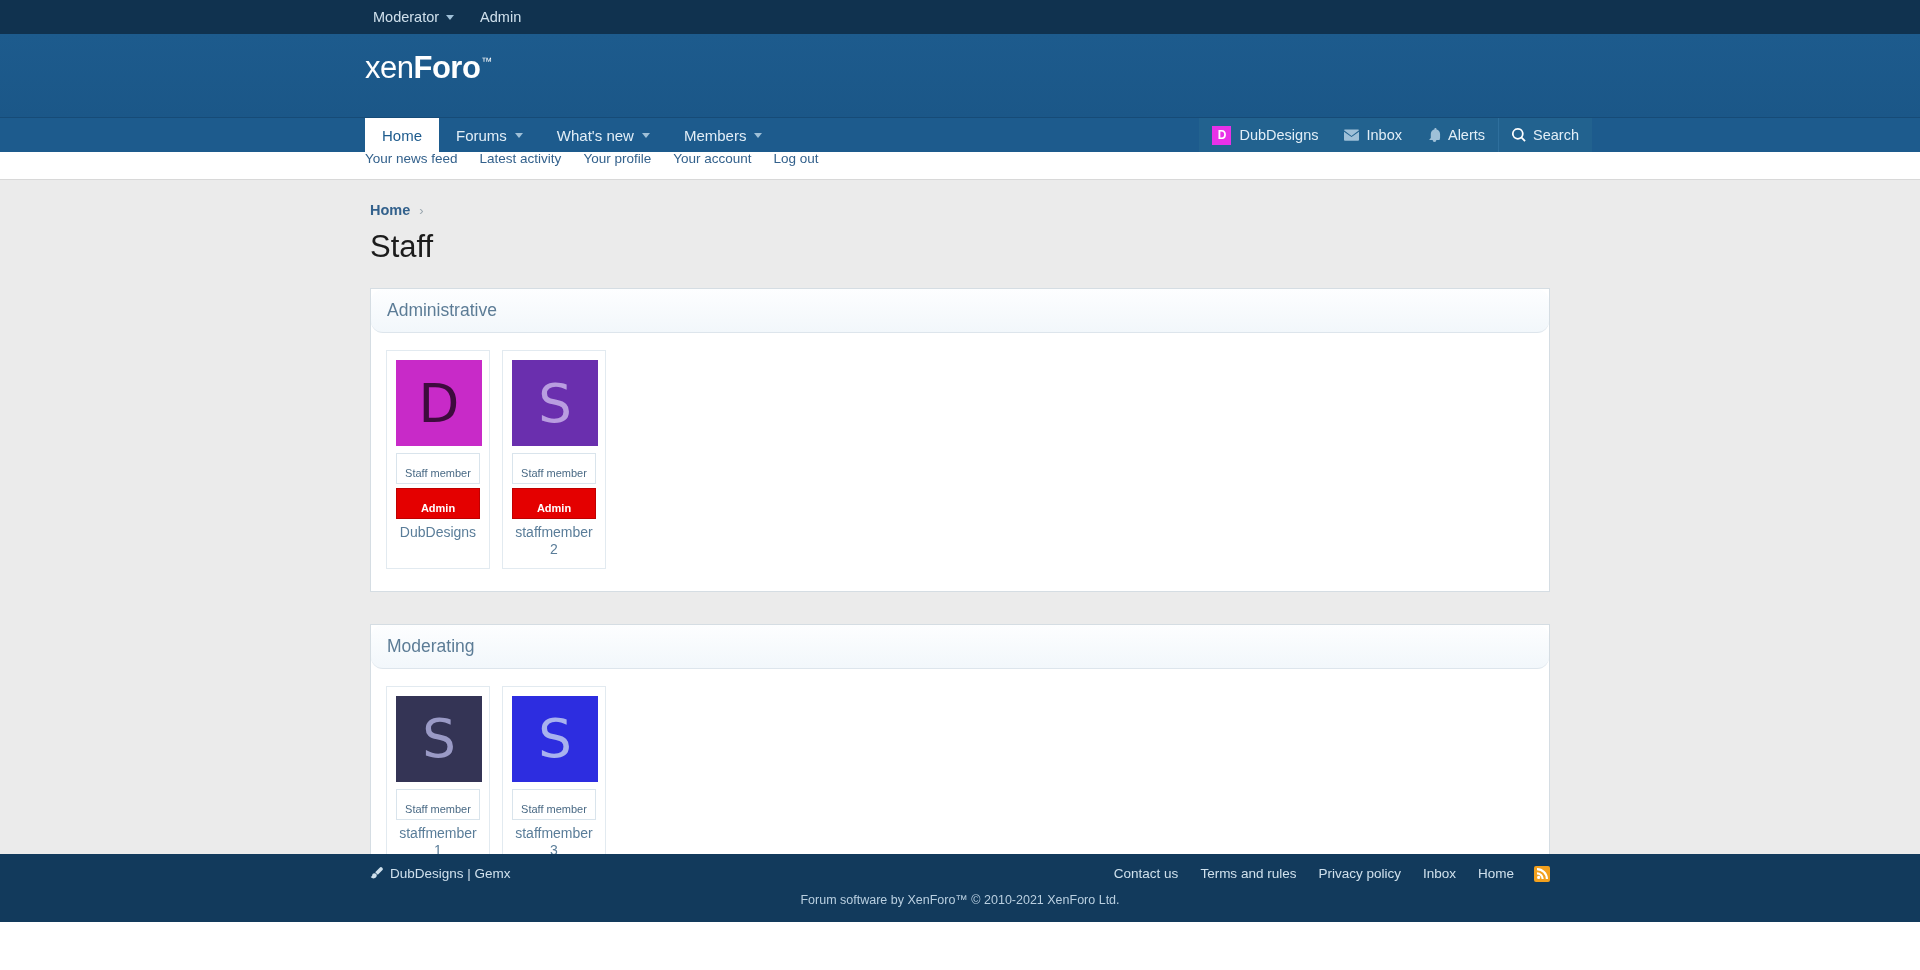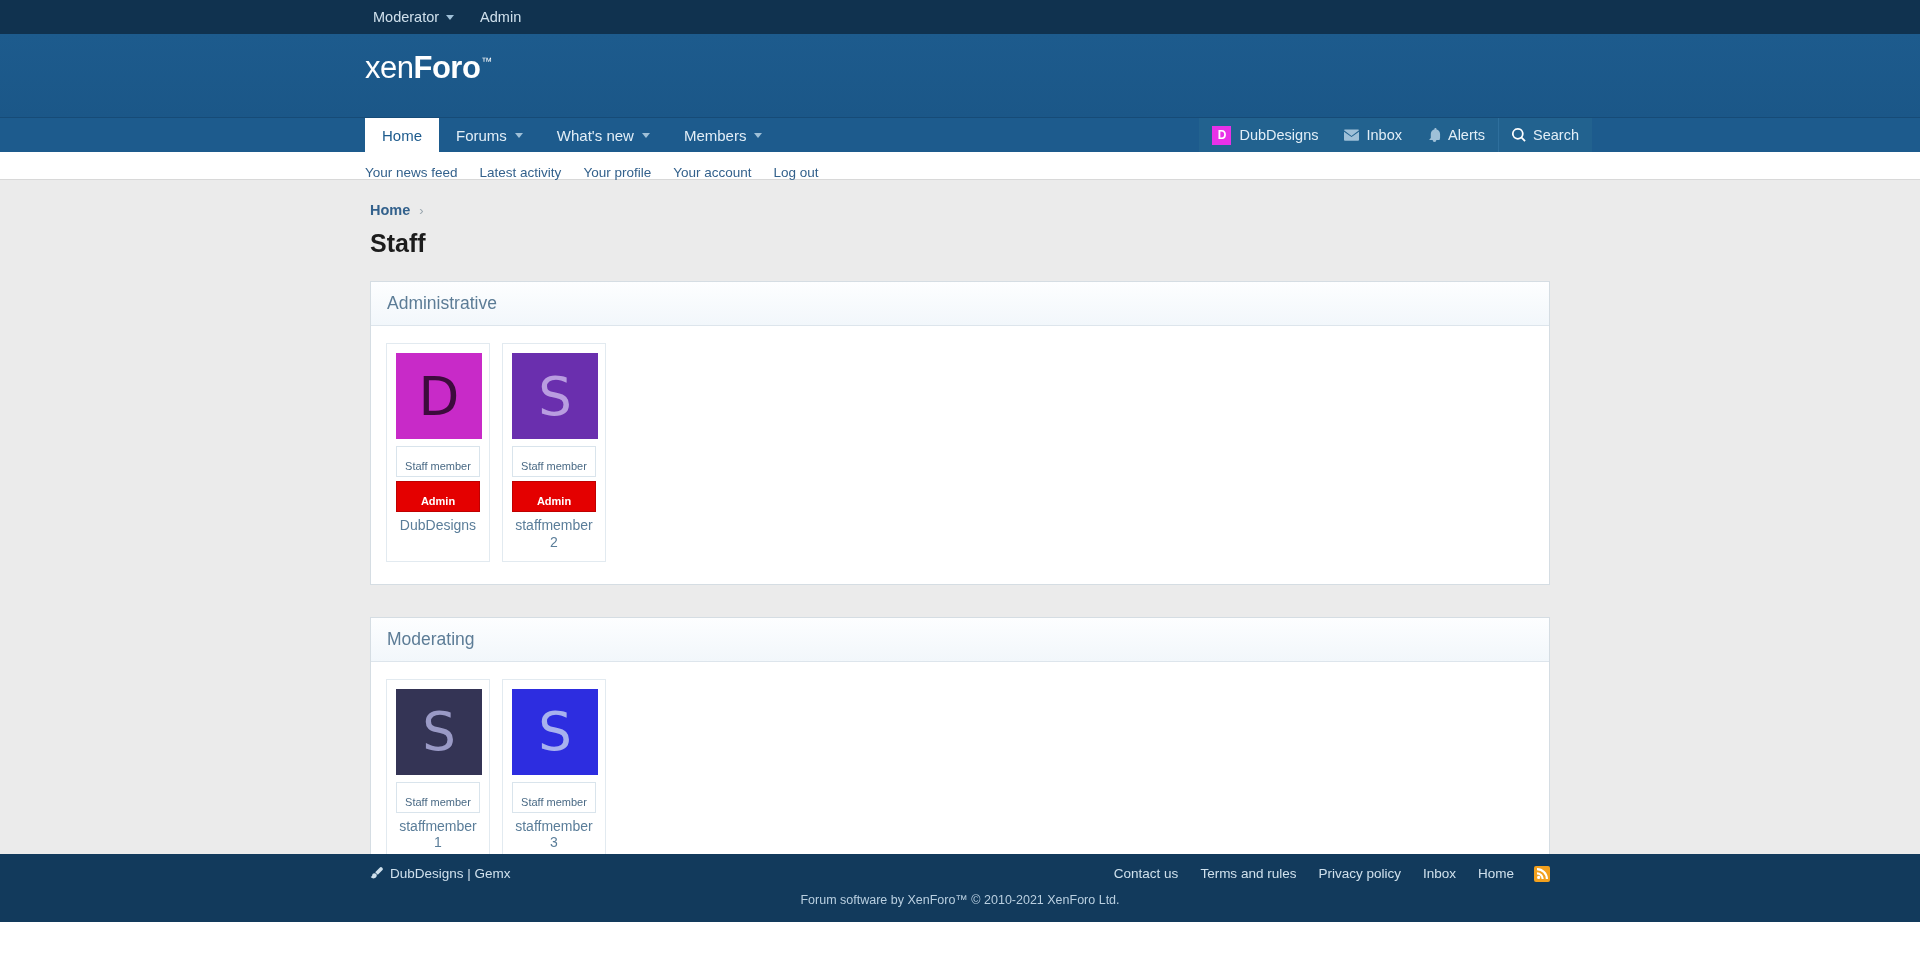--- a/index.html
+++ b/index.html
@@ -125,21 +125,21 @@
     margin-right: 8px;
     flex: 0 0 19px;
   }
   .ic { margin-right: 7px; display: inline-flex; align-items: center; }
 
   
   .subnav {
     background: #ffffff;
     flex: 0 0 28px;
     display: flex;
-    align-items: flex-end;
+    align-items: flex-start;
     padding-left: 365px;
     border-bottom: 1px solid #d8d8d8;
   }
   .subnav-item {
     color: #33618c;
     font-size: 13.5px;
     margin-right: 22px;
     cursor: pointer;
     line-height: 1;
   }
@@ -156,40 +156,41 @@
   .crumbs { display: flex; align-items: center; padding-left: 0; margin-bottom: 10px; }
   .crumb {
     color: #33618c;
     font-size: 14.5px;
     font-weight: 700;
     cursor: pointer;
   }
   .crumb-sep { color: #9aa6ae; font-size: 13px; margin-left: 9px; }
 
   .page-title {
-    font-size: 25px;
+    font-size: 31px;
     color: #1c1c1c;
-    font-weight: 700;
+    font-weight: 400;
     margin-bottom: 23px;
     line-height: 1.2;
   }
 
   
   .block {
     background: #ffffff;
     border: 1px solid #d5dde3;
     margin-bottom: 32px;
   }
   .block-header {
     background: linear-gradient(180deg,#fdfeff 0%,#f2f7fb 100%);
     border-bottom: 1px solid #dde5ec;
     padding: 11px 16px;
     font-size: 17.5px;
     color: #5c7c96;
     font-weight: 400;
+    border-radius: 12px;
   }
   .block-body {
     padding: 17px 15px 22px 15px;
     display: flex;
     flex-wrap: wrap;
     gap: 0 12px;
   }
 
   
   .member {

